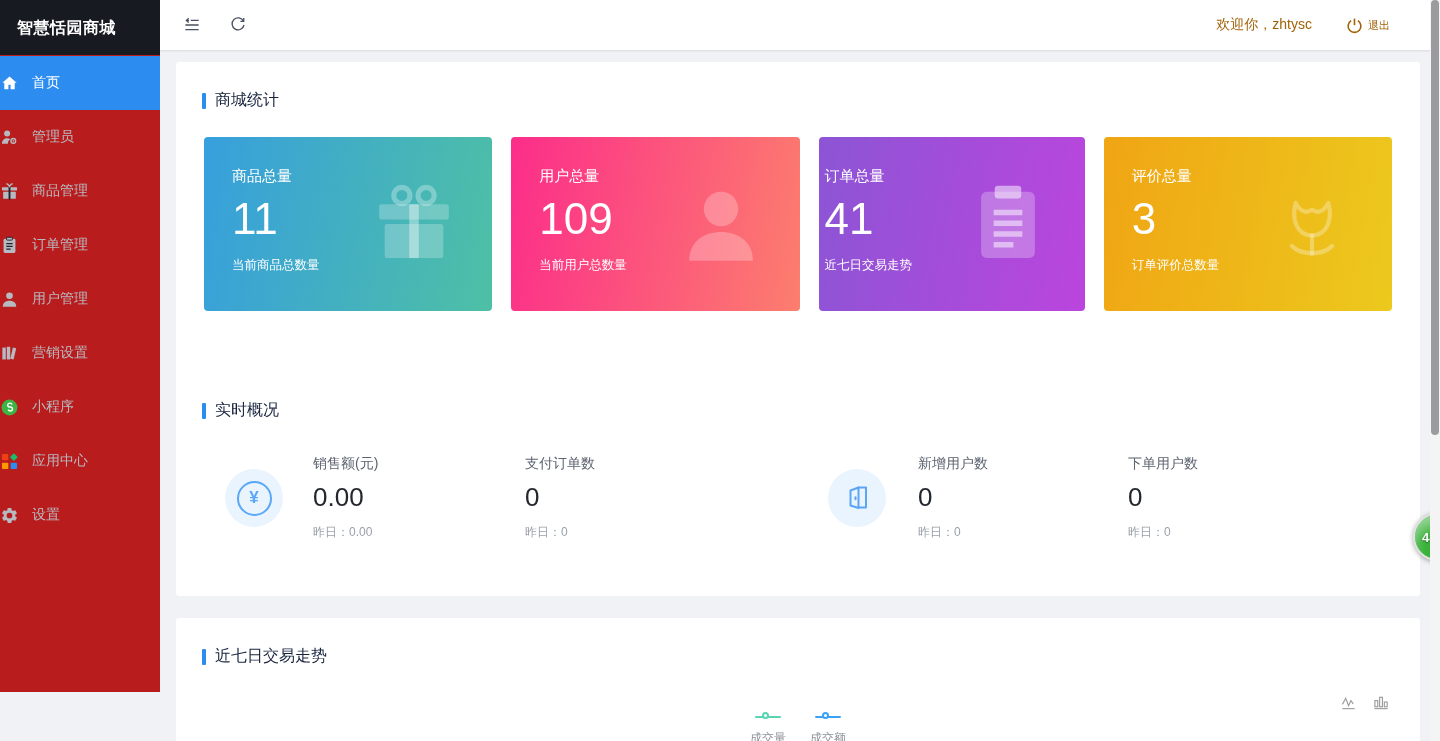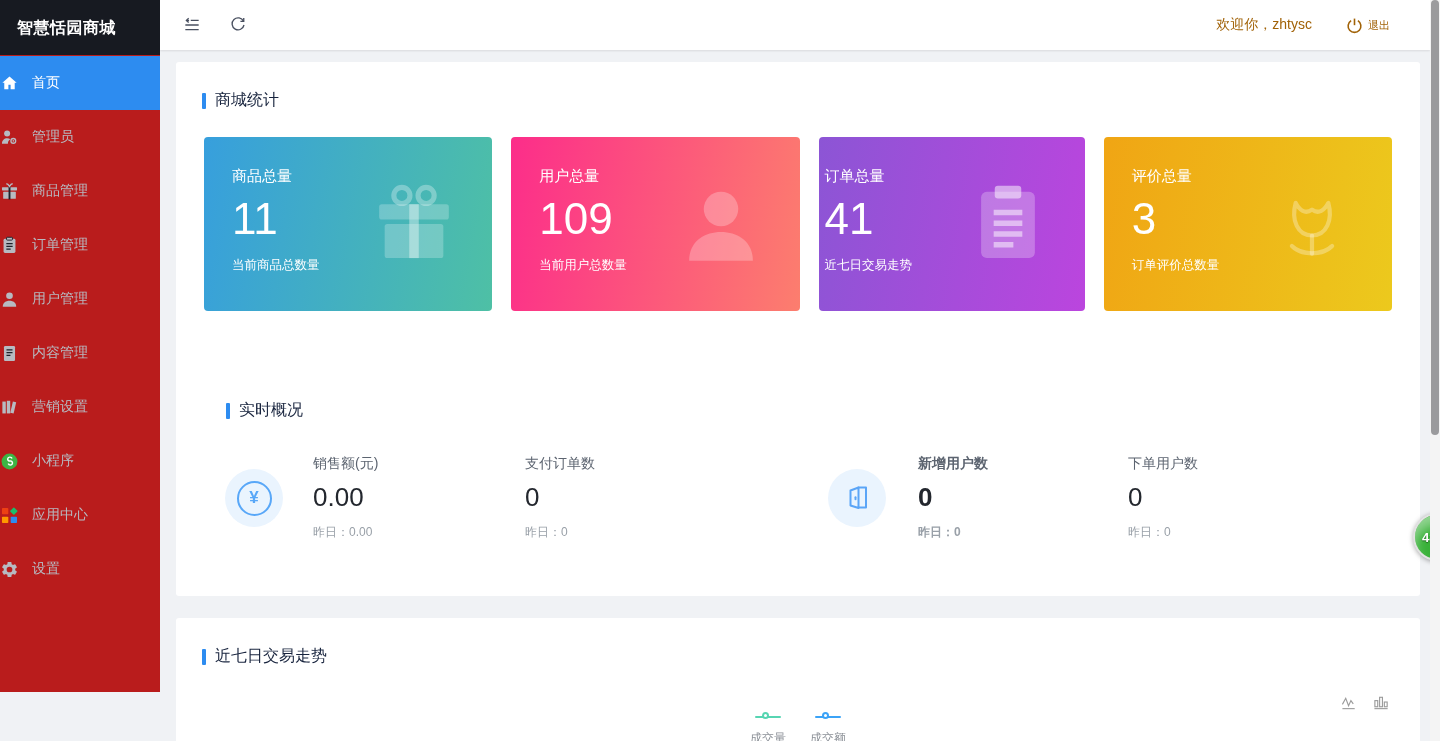--- a/index.html
+++ b/index.html
@@ -22,21 +22,21 @@
   .topbar { position:absolute; left:160px; top:0; width:1270px; height:50px; background:#fff;
             box-shadow:0 1px 2px rgba(0,0,0,.1); display:flex; align-items:center; z-index:4; }
   .topbar-left { display:flex; align-items:center; gap:26px; margin-left:22px; color:#495060; }
   .tb-icon { width:20px; height:20px; cursor:pointer; }
   .topbar-right { margin-left:auto; display:flex; margin-right:40px; color:#a16207; }
   .welcome { margin-right:34px; font-size:14px; }
   .logout { display:flex; align-items:center; gap:5px; cursor:pointer; font-size:11px; }
   
   .card { position:absolute; left:176px; width:1244px; background:#fff; border-radius:3px; }
   #card-stats    { top:62px;  height:328px; }
-  #card-overview { top:372px; height:224px;padding-left:24px; }
+  #card-overview { top:372px; height:224px; }
   #card-chart    { top:618px; height:210px; }
   .card-title { display:flex; align-items:center; padding:28px 0 0 26px; }
   .title-bar { width:4px; height:16px; background:#2d8cf0; margin-right:9px; border-radius:1px; }
   .title-text { font-size:16px; color:#17233d; }
   
   .stat-cards { display:flex; gap:19px; padding:26px 28px 0 28px; }
   .stat-card { flex:1; height:174px; border-radius:4px; position:relative; color:#fff;
                padding:30px 0 0 28px; cursor:pointer; overflow:hidden; }
   .stat-label { font-size:15px; }
   .stat-value { font-size:44px; font-weight:400; margin-top:8px; line-height:1.15; }
@@ -112,27 +112,20 @@
     </div>
 
     <div class="menu-item">
       <svg viewBox="0 0 24 24" fill="currentColor">
           <circle cx="12" cy="7.2" r="4.2"></circle>
           <path d="M3.5 21c0-4.8 3.8-7.4 8.5-7.4s8.5 2.6 8.5 7.4z"></path>
         </svg>
       <span class="menu-label">用户管理</span>
     </div>
 
-    <div class="menu-item">
-      <svg viewBox="0 0 24 24">
-          <rect x="5" y="2.5" width="14" height="19" rx="1.5" fill="currentColor"></rect>
-          <path d="M8.2 7.5h7.6M8.2 11h7.6M8.2 14.5h5" stroke="#1e222a" stroke-width="1.6"></path>
-        </svg>
-      <span class="menu-label">内容管理</span>
-    </div>
 
     <div class="menu-item">
       <svg viewBox="0 0 24 24" fill="currentColor">
           <rect x="3" y="4.5" width="4.3" height="15"></rect>
           <rect x="8.6" y="3.5" width="4.3" height="16"></rect>
           <rect x="14.6" y="4.8" width="4.3" height="14.5" transform="rotate(13 16.7 12)"></rect>
         </svg>
       <span class="menu-label">营销设置</span>
     </div>
 
@@ -263,21 +256,21 @@
     <div class="ov-sub">昨日：0</div>
   </div>
 
   <div class="ov-icon" style="left:652px; top:97px;">
     <svg width="30" height="30" viewBox="0 0 30 30" fill="none" stroke="#5ba5f7" stroke-width="2" stroke-linejoin="round" stroke-linecap="round">
         <path d="M16.5 4.5H24v20h-7.5"></path>
         <path d="M16.5 4.5 8.5 7.5v15l8 2.5z"></path>
         <path d="M13.5 14.2v2"></path>
       </svg>
   </div>
-  <div class="ov-stat" style="left:742px;font-weight:bold;">
+  <div class="ov-stat" style="left:742px;">
     <div class="ov-label">新增用户数</div>
     <div class="ov-value">0</div>
     <div class="ov-sub">昨日：0</div>
   </div>
   <div class="ov-stat" style="left:952px;">
     <div class="ov-label">下单用户数</div>
     <div class="ov-value">0</div>
     <div class="ov-sub">昨日：0</div>
   </div>
 </section>

